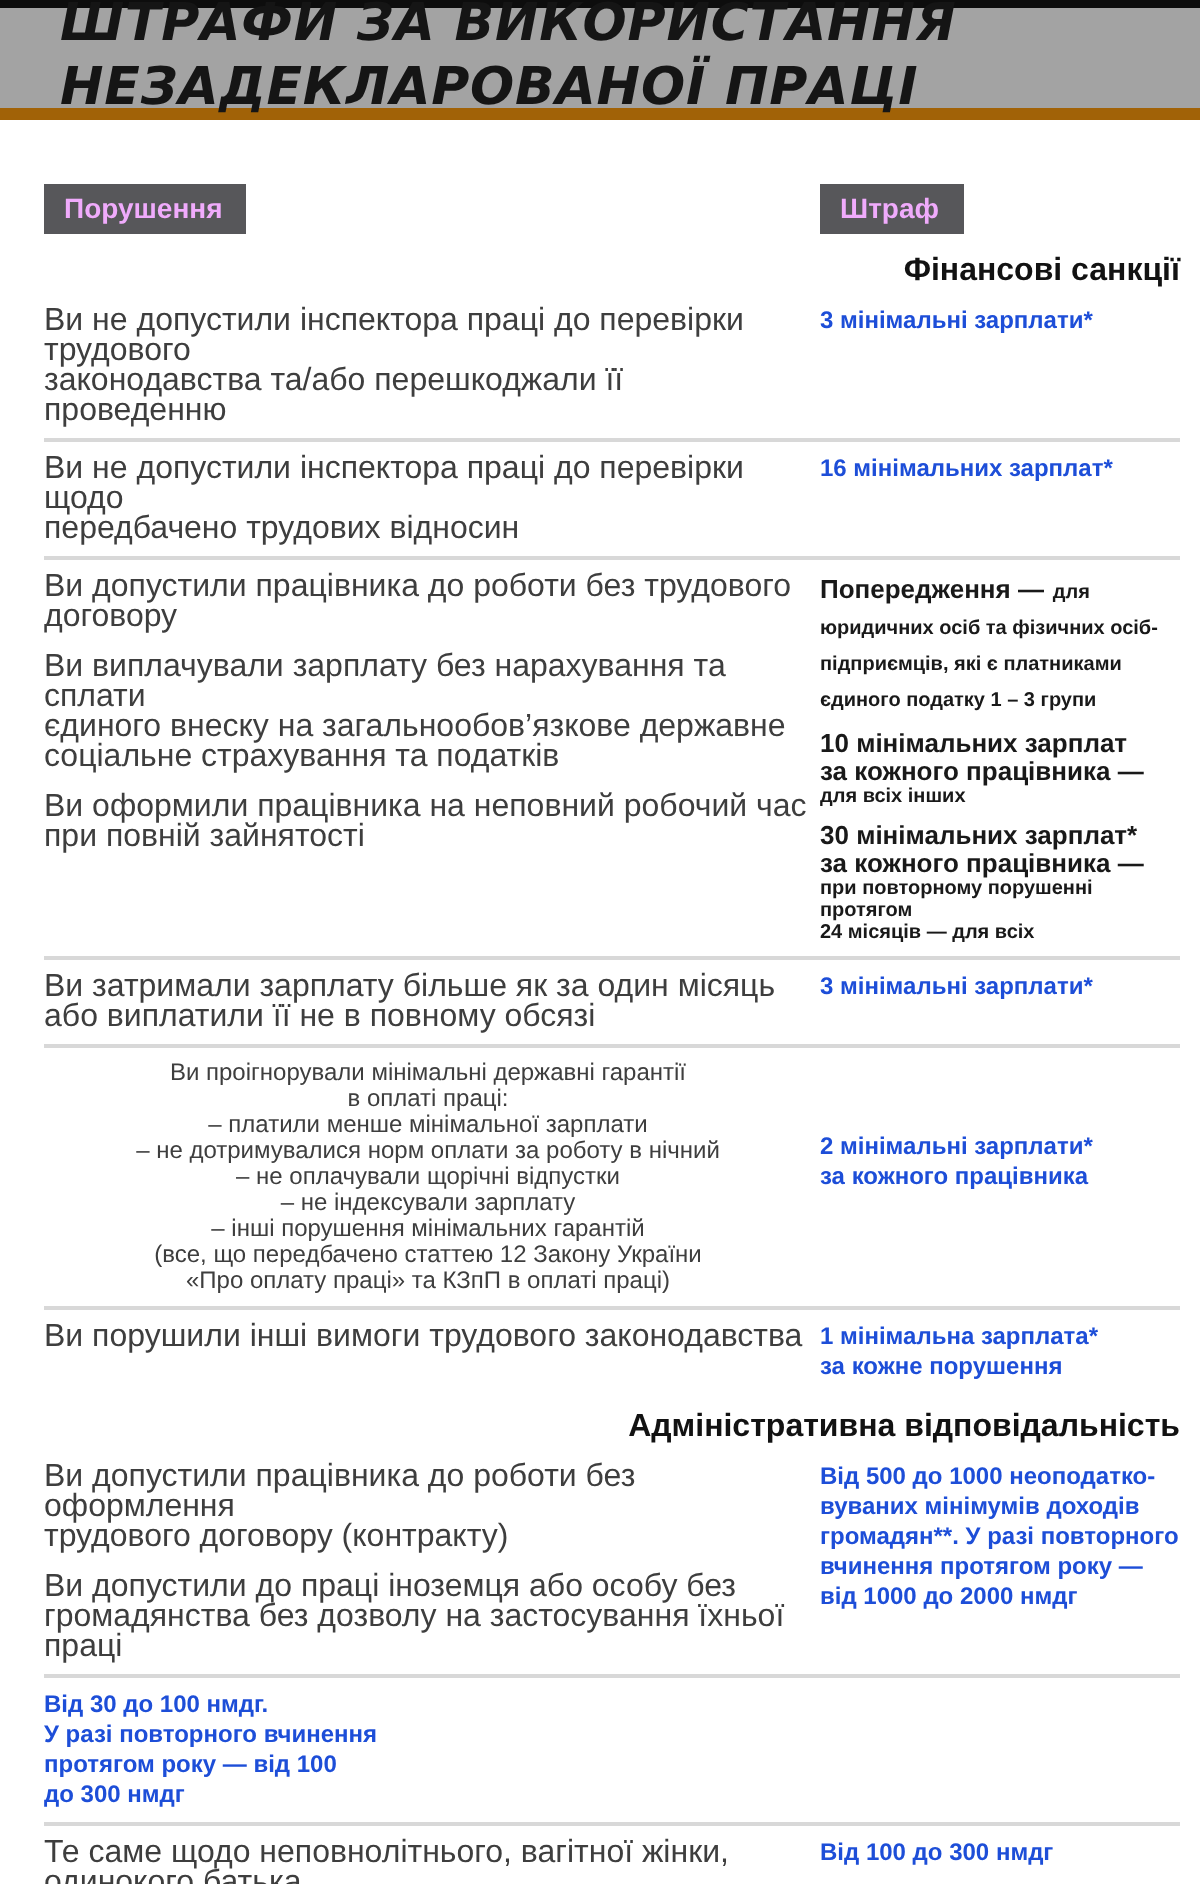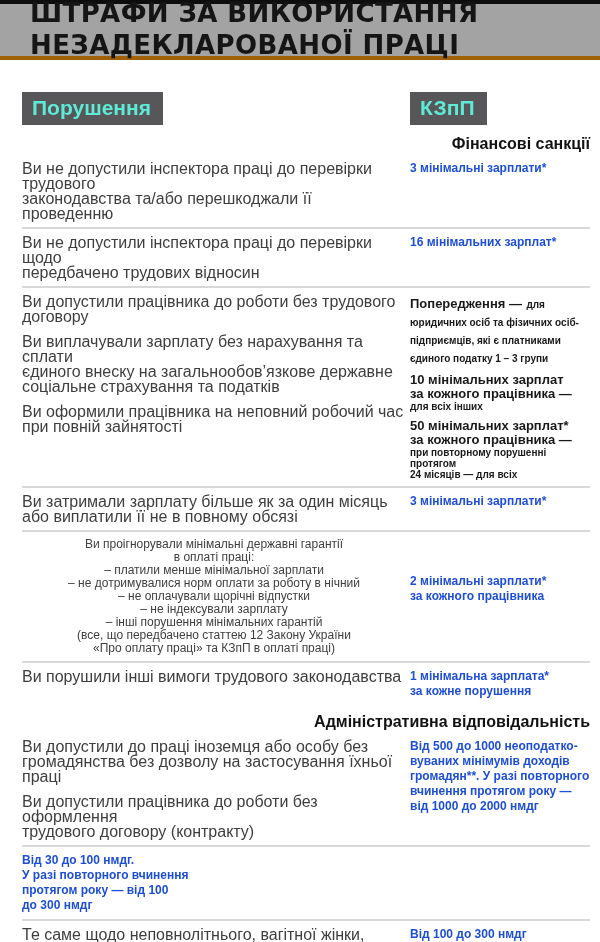--- a/index.html
+++ b/index.html
@@ -10,40 +10,41 @@
     font-family: "Liberation Sans", sans-serif;
     color: #3d3d3d;
     overflow: hidden;
   }
   .top-strip { height: 4px; background: #0d0d0d; }
   .banner {
     background: #a3a3a3;
     height: 56px;
     display: flex; align-items: center;
     padding-left: 30px;
-    border-bottom: 4px solid #a16207;
+    border-bottom: 6px solid #a16207;
+    font-style: italic;
   }
   .banner h1 {
     margin: 0;
     font-family: "DejaVu Sans", sans-serif;
     font-size: 26px; line-height: 1.22;
     font-weight: 800;
     color: #151515;
     letter-spacing: 0.4px;
     white-space: pre-line;
   }
   .content { padding: 0 10px 0 22px; }
   .badges-row {
     display: grid; grid-template-columns: 388px 1fr;
     margin-top: 32px;
   }
   .badge {
     display: inline-block; justify-self: start;
-    background: #57575a; color: #5eead4;
-    font-weight: 700; font-size: 21px;
+    background: #57575a; color: #f0abfc;
+    font-weight: 700; font-size: 14px;
     padding: 4px 12px 5px 10px;
   }
   .section-heading {
     text-align: right;
     font-weight: 700; font-size: 16px;
     color: #121212;
     margin: 10px 0 2px;
   }
   .row {
     display: grid; grid-template-columns: 388px 185px;
@@ -86,21 +87,21 @@
 
 <div class="banner">
   <h1>ШТРАФИ ЗА ВИКОРИСТАННЯ
 НЕЗАДЕКЛАРОВАНОЇ ПРАЦІ</h1>
 </div>
 
 <div class="content">
 
   <div class="badges-row">
     <span class="badge">Порушення</span>
-    <span class="badge">КЗпП</span>
+    <span class="badge">Штраф</span>
   </div>
 
   <div class="section-heading">Фінансові санкції</div>
 
   <div class="row">
     <div class="v">Ви не допустили інспектора праці до перевірки трудового
 законодавства та/або перешкоджали її проведенню</div>
     <div class="f">3 мінімальні зарплати*</div>
   </div>
 
@@ -124,21 +125,21 @@
       <div class="fine-block">
         <span class="fine-main">Попередження —</span>
         <span class="fine-note">для юридичних осіб та фізичних осіб-підприємців, які є платниками єдиного податку 1 – 3 групи</span>
       </div>
       <div class="fine-block">
         <div class="fine-main">10 мінімальних зарплат
 за кожного працівника —</div>
         <div class="fine-note">для всіх інших</div>
       </div>
       <div class="fine-block">
-        <div class="fine-main">50 мінімальних зарплат*
+        <div class="fine-main">30 мінімальних зарплат*
 за кожного працівника —</div>
         <div class="fine-note">при повторному порушенні протягом
 24 місяців — для всіх</div>
       </div>
     </div>
   </div>
 
   <div class="row">
     <div class="v">Ви затримали зарплату більше як за один місяць
 або виплатили її не в повному обсязі</div>
@@ -162,24 +163,24 @@
   <div class="row no-divider">
     <div class="v">Ви порушили інші вимоги трудового законодавства</div>
     <div class="f">1 мінімальна зарплата*
 за кожне порушення</div>
   </div>
 
   <div class="section-heading" style="margin-top:8px;">Адміністративна відповідальність</div>
 
   <div class="row">
     <div class="vstack">
+      <div class="v v-item">Ви допустили працівника до роботи без оформлення
+трудового договору (контракту)</div>
       <div class="v v-item">Ви допустили до праці іноземця або особу без
 громадянства без дозволу на застосування їхньої праці</div>
-      <div class="v v-item">Ви допустили працівника до роботи без оформлення
-трудового договору (контракту)</div>
     </div>
     <div class="f">Від 500 до 1000 неоподатко-
 вуваних мінімумів доходів
 громадян**. У разі повторного
 вчинення протягом року —
 від 1000 до 2000 нмдг</div>
   </div>
 
   <div class="row">
     <div class="f">Від 30 до 100 нмдг.

